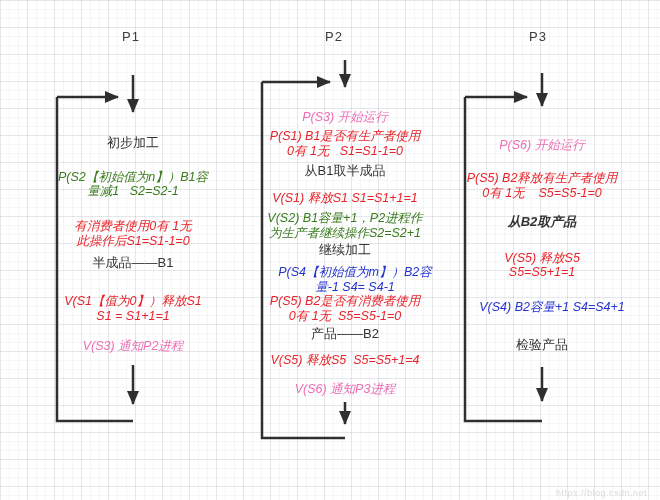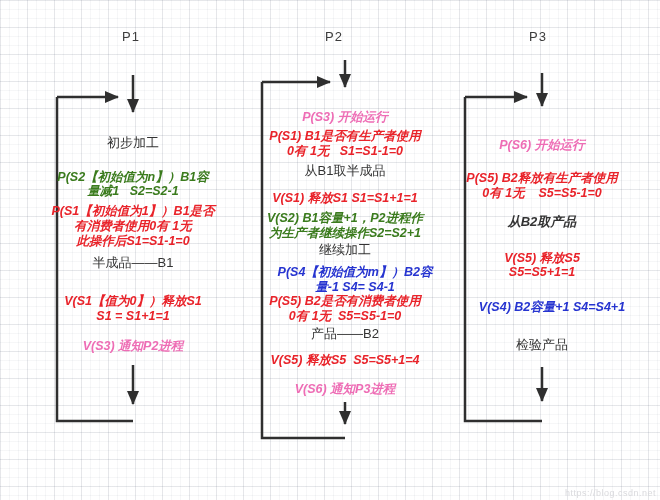--- a/index.html
+++ b/index.html
@@ -19,30 +19,30 @@
   }
   svg.connectors { position: absolute; left: 0; top: 0; }
   .t {
     position: absolute;
     transform: translate(-50%, -50%);
     white-space: pre;
     text-align: center;
     font-size: 13px;
     line-height: 14px;
   }
-  .op { font-weight: bold; font-style: italic; font-size: 12.5px; }
+  .op { font-weight: normal; font-style: italic; font-size: 12.5px; }
   .green { color: var(--c-green, #3a7b1d); }
   .red   { color: var(--c-red, #e9232a); }
   .pink  { color: var(--c-pink, #ee6db5); }
   .blue  { color: var(--c-blue, #2634d0); padding-left: 20px; }
   .black { color: var(--c-black, #333333); font-weight: 500; }
   .black-italic { color: var(--c-black, #333333); font-weight: bold; font-style: italic; }
   .ptitle { color: #3c3c3c; font-size: 13px; font-weight: 500; letter-spacing: 1px; }
   .watermark {
-    position: absolute; right: 4px; bottom: 2px;
+    position: absolute; right: 13px; bottom: 2px;
     font-size: 9px; color: #dadadd; letter-spacing: 0.5px;
   }
 </style>
 </head>
 <body>
 
 <div class="canvas">
 
   <svg class="connectors" width="660" height="500">
     <defs>
@@ -66,21 +66,20 @@
       <path d="M465,97 H527" marker-end="url(#arw)"></path>
       <path d="M465,97 V421 H542"></path>
       <path d="M542,367 V401" marker-end="url(#arw)"></path>
     </g>
   </svg>
 
   <div class="t ptitle" style="left:131px; top:37px">P1</div>
   <div class="t black" style="left:133px; top:143px">初步加工</div>
   <div class="t op green" style="left:133px; top:177px">P(S2【初始值为n】）B1容</div>
   <div class="t op green" style="left:133px; top:191px">量减1   S2=S2-1</div>
-  <div class="t op red" style="left:133px; top:211px">P(S1【初始值为1】）B1是否</div>
   <div class="t op red" style="left:133px; top:226px">有消费者使用0有 1无</div>
   <div class="t op red" style="left:133px; top:241px">此操作后S1=S1-1=0</div>
   <div class="t black" style="left:133px; top:263px">半成品——B1</div>
   <div class="t op red" style="left:133px; top:301px">V(S1【值为0】）释放S1</div>
   <div class="t op red" style="left:133px; top:316px">S1 = S1+1=1</div>
   <div class="t op pink" style="left:133px; top:346px">V(S3) 通知P2进程</div>
 
   <div class="t ptitle" style="left:334px; top:37px">P2</div>
   <div class="t op pink" style="left:345px; top:117px">P(S3) 开始运行</div>
   <div class="t op red" style="left:345px; top:136px">P(S1) B1是否有生产者使用</div>

